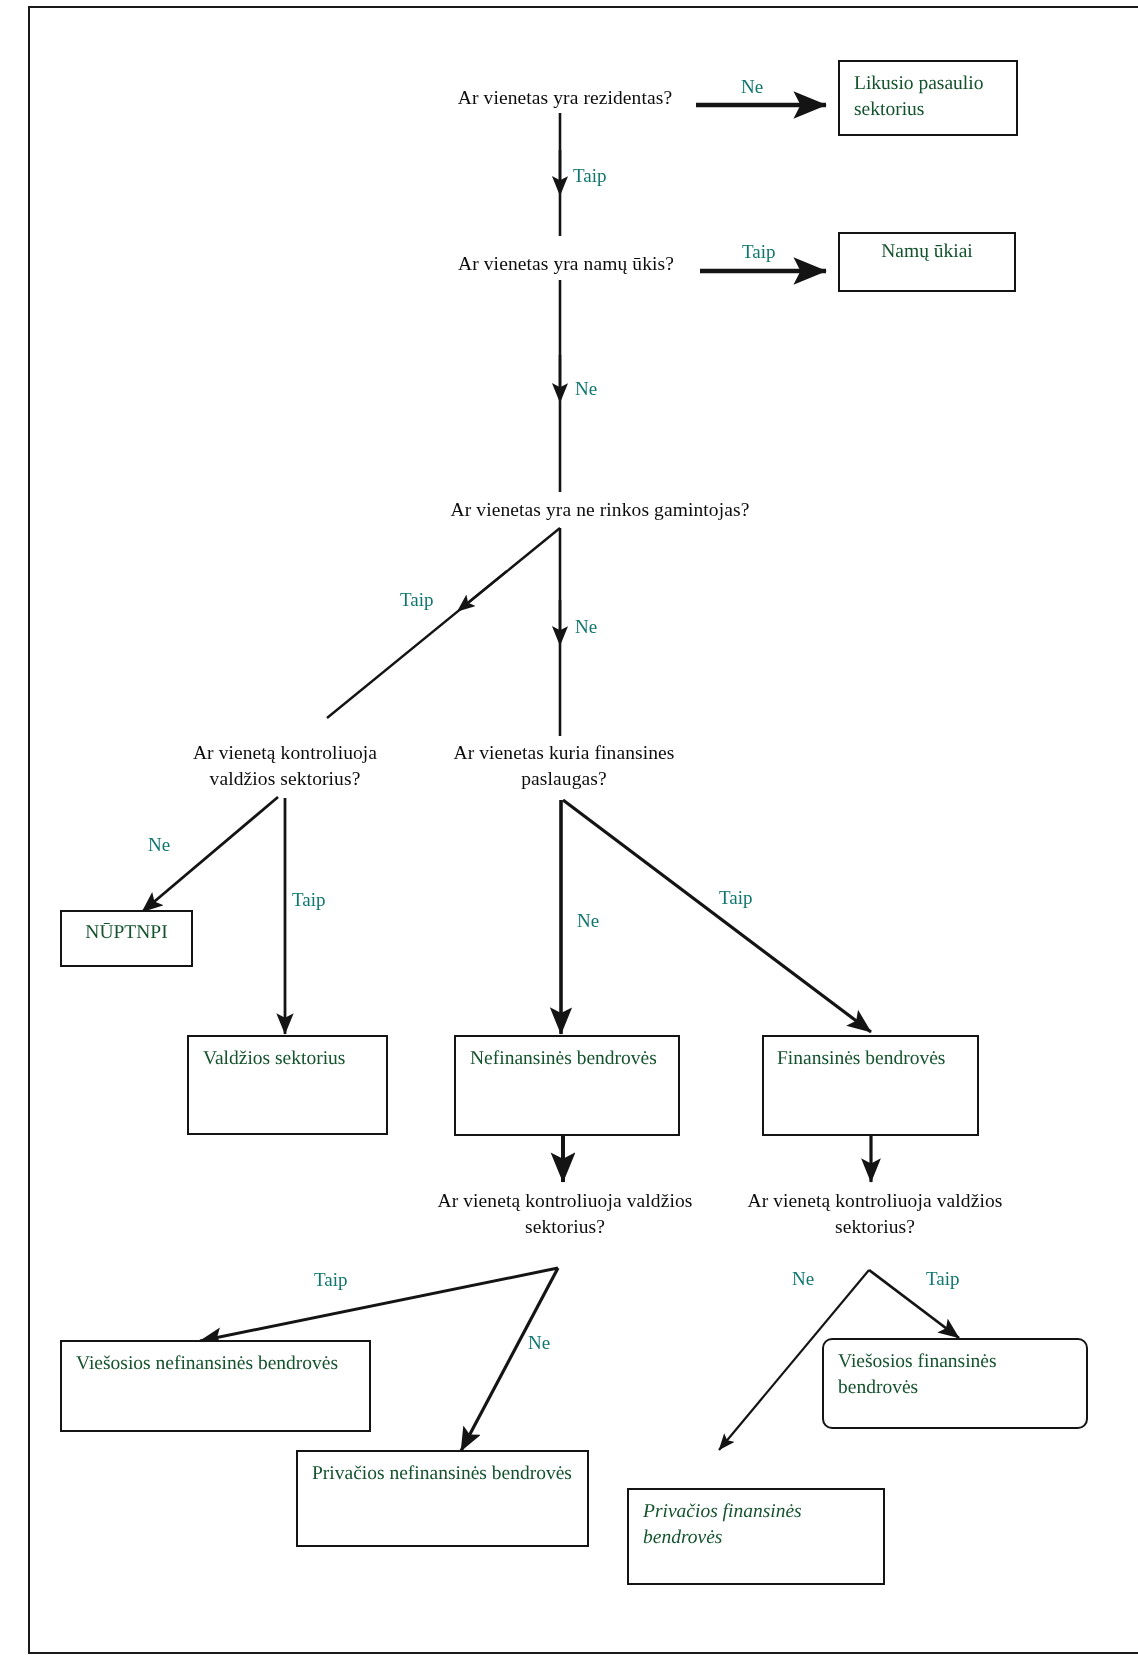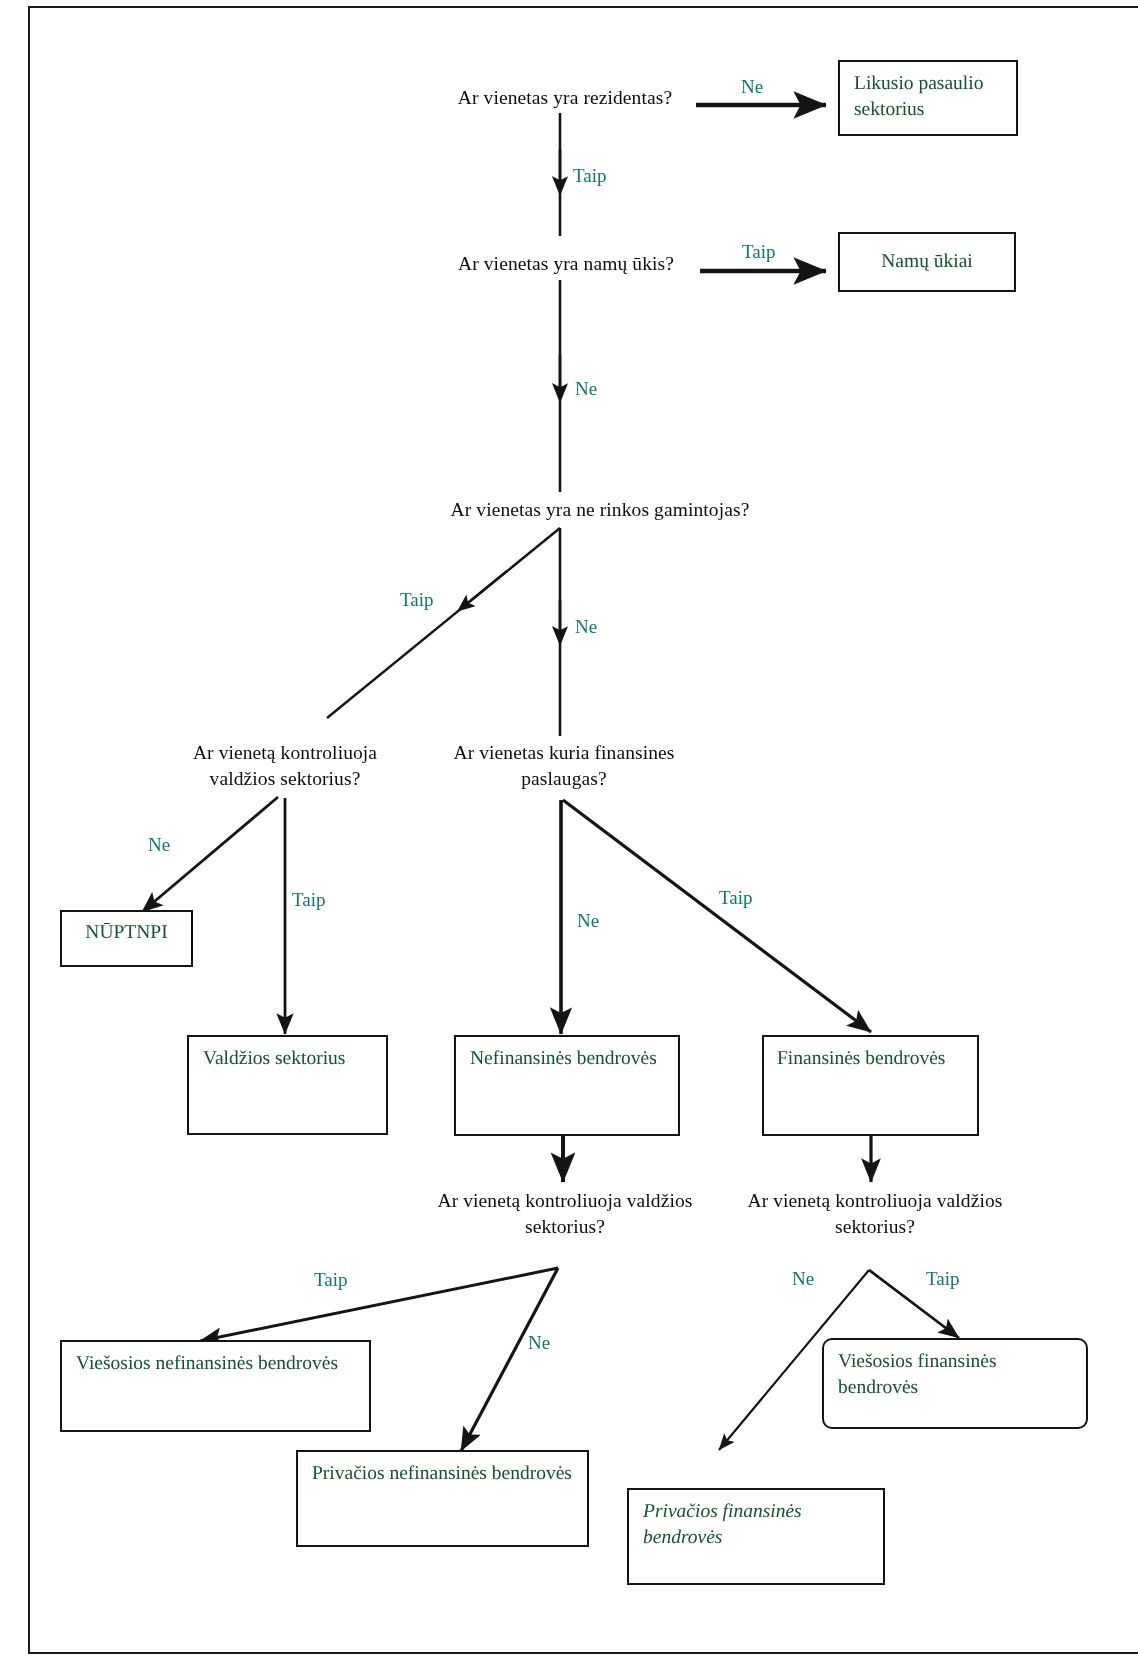--- a/index.html
+++ b/index.html
@@ -138,21 +138,21 @@
 
   <div class="decision" style="left:398px; top:1188px; width:294px;">Ar vienetą kontroliuoja valdžios
 sektorius?</div>
 
   <div class="decision" style="left:710px; top:1188px; width:290px;">Ar vienetą kontroliuoja valdžios
 sektorius?</div>
 
   <div class="node-box" style="left:818px; top:60px; width:180px; height:76px;">Likusio pasaulio
 sektorius</div>
 
-  <div class="node-box center" style="left:818px; top:232px; width:178px; height:60px; padding-top:15px;">Namų ūkiai</div>
+  <div class="node-box center" style="left:818px; top:232px; width:178px; height:60px; padding-top:5px;">Namų ūkiai</div>
 
   <div class="node-box center" style="left:40px; top:910px; width:133px; height:57px; padding-top:8px;">NŪPTNPI</div>
 
   <div class="node-box" style="left:167px; top:1035px; width:201px; height:100px;">Valdžios
 sektorius</div>
 
   <div class="node-box" style="left:434px; top:1035px; width:226px; height:101px;">Nefinansinės
 bendrovės</div>
 
   <div class="node-box" style="left:742px; top:1035px; width:217px; height:101px;padding-left:13px;">Finansinės

